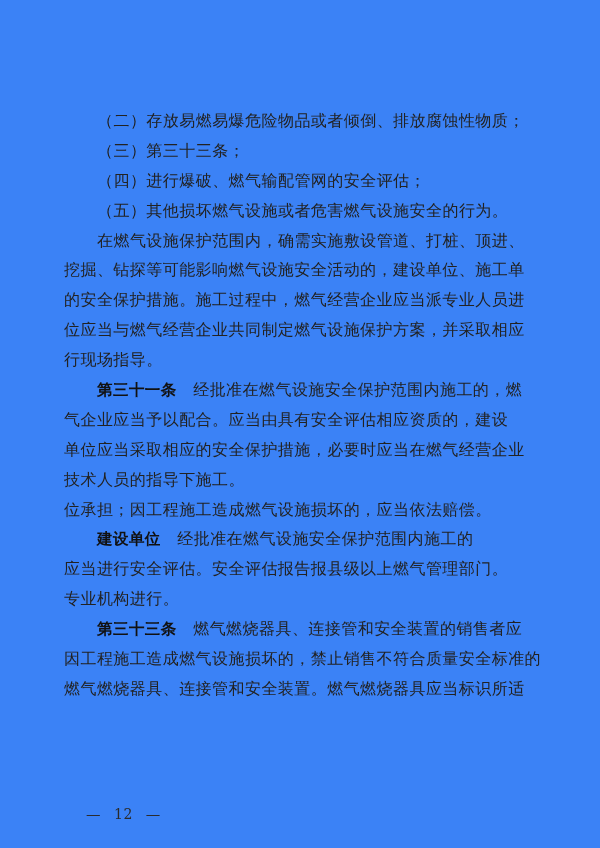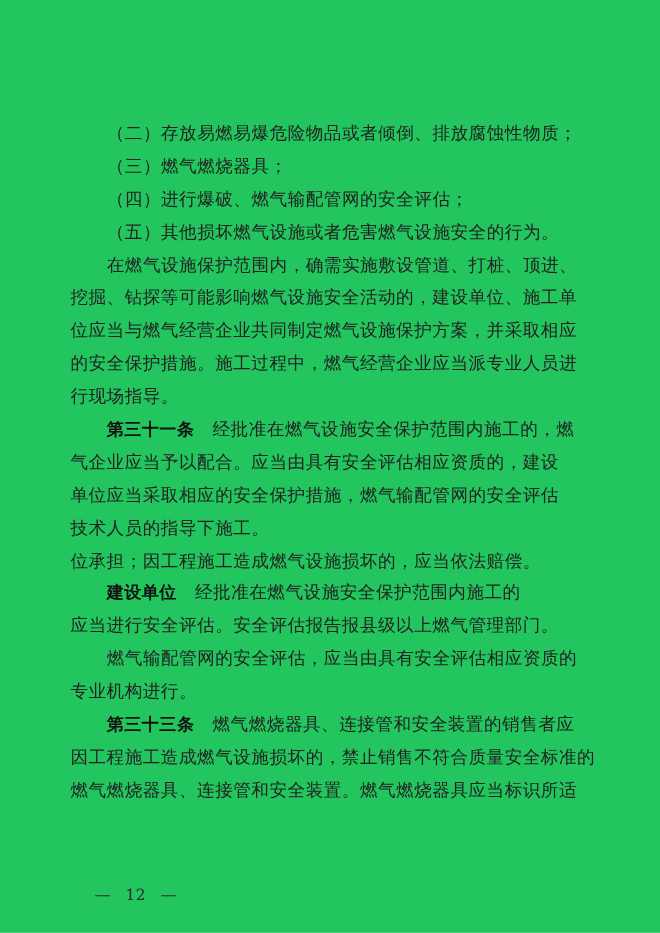--- a/index.html
+++ b/index.html
@@ -5,21 +5,21 @@
   * { margin: 0; padding: 0; box-sizing: border-box; }
   html, body { background: #ffffff; }
   body {
     width: 600px; height: 848px;
     font-family: "DejaVu Serif", "Liberation Serif", serif;
     position: relative; overflow: hidden;
   }
   .page {
     position: absolute; left: 0; top: 0;
     width: 600px; height: 848px;
-    background: #22c55e;
+    background: #3b82f6;
   }
   .doc-body {
     position: absolute;
     left: 64px; top: 106px;
     width: 466px;
     color: #1e1e1e;
   }
   .line {
     height: 29.9px;
     line-height: 29.9px;
@@ -51,83 +51,80 @@
 <body>
 
 <div class="page">
 
   <div class="doc-body" id="doc-body">
   <div class="line indent">
     <span class="body-text">（二）存放易燃易爆危险物品或者倾倒、排放腐蚀性物质；</span>
   </div>
 
   <div class="line indent">
-    <span class="body-text">（三）燃气燃烧器具；</span>
+    <span class="body-text">（三）第三十三条；</span>
   </div>
 
   <div class="line indent">
     <span class="body-text">（四）进行爆破、燃气输配管网的安全评估；</span>
   </div>
 
   <div class="line indent">
     <span class="body-text">（五）其他损坏燃气设施或者危害燃气设施安全的行为。</span>
   </div>
 
   <div class="line indent">
     <span class="body-text">在燃气设施保护范围内，确需实施敷设管道、打桩、顶进、</span>
   </div>
 
   <div class="line">
     <span class="body-text">挖掘、钻探等可能影响燃气设施安全活动的，建设单位、施工单</span>
   </div>
 
   <div class="line">
-    <span class="body-text">位应当与燃气经营企业共同制定燃气设施保护方案，并采取相应</span>
+    <span class="body-text">的安全保护措施。施工过程中，燃气经营企业应当派专业人员进</span>
   </div>
 
   <div class="line">
-    <span class="body-text">的安全保护措施。施工过程中，燃气经营企业应当派专业人员进</span>
+    <span class="body-text">位应当与燃气经营企业共同制定燃气设施保护方案，并采取相应</span>
   </div>
 
   <div class="line">
     <span class="body-text">行现场指导。</span>
   </div>
 
   <div class="line indent">
     <span class="lead">第三十一条</span><span class="body-text">　经批准在燃气设施安全保护范围内施工的，燃</span>
   </div>
 
   <div class="line">
     <span class="body-text">气企业应当予以配合。应当由具有安全评估相应资质的，建设</span>
   </div>
 
   <div class="line">
-    <span class="body-text">单位应当采取相应的安全保护措施，燃气输配管网的安全评估</span>
+    <span class="body-text">单位应当采取相应的安全保护措施，必要时应当在燃气经营企业</span>
   </div>
 
   <div class="line">
     <span class="body-text">技术人员的指导下施工。</span>
   </div>
 
 
   <div class="line">
     <span class="body-text">位承担；因工程施工造成燃气设施损坏的，应当依法赔偿。</span>
   </div>
 
   <div class="line indent">
     <span class="lead">建设单位</span><span class="body-text">　经批准在燃气设施安全保护范围内施工的</span>
   </div>
 
   <div class="line">
     <span class="body-text">应当进行安全评估。安全评估报告报县级以上燃气管理部门。</span>
   </div>
 
-  <div class="line indent">
-    <span class="body-text">燃气输配管网的安全评估，应当由具有安全评估相应资质的</span>
-  </div>
 
   <div class="line">
     <span class="body-text">专业机构进行。</span>
   </div>
 
   <div class="line indent">
     <span class="lead">第三十三条</span><span class="body-text">　燃气燃烧器具、连接管和安全装置的销售者应</span>
   </div>
 
   <div class="line">

